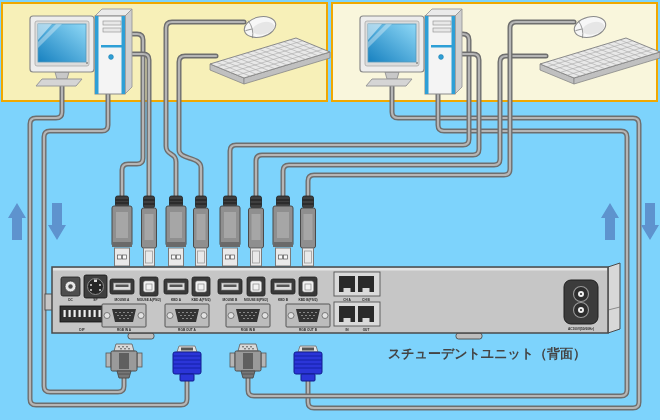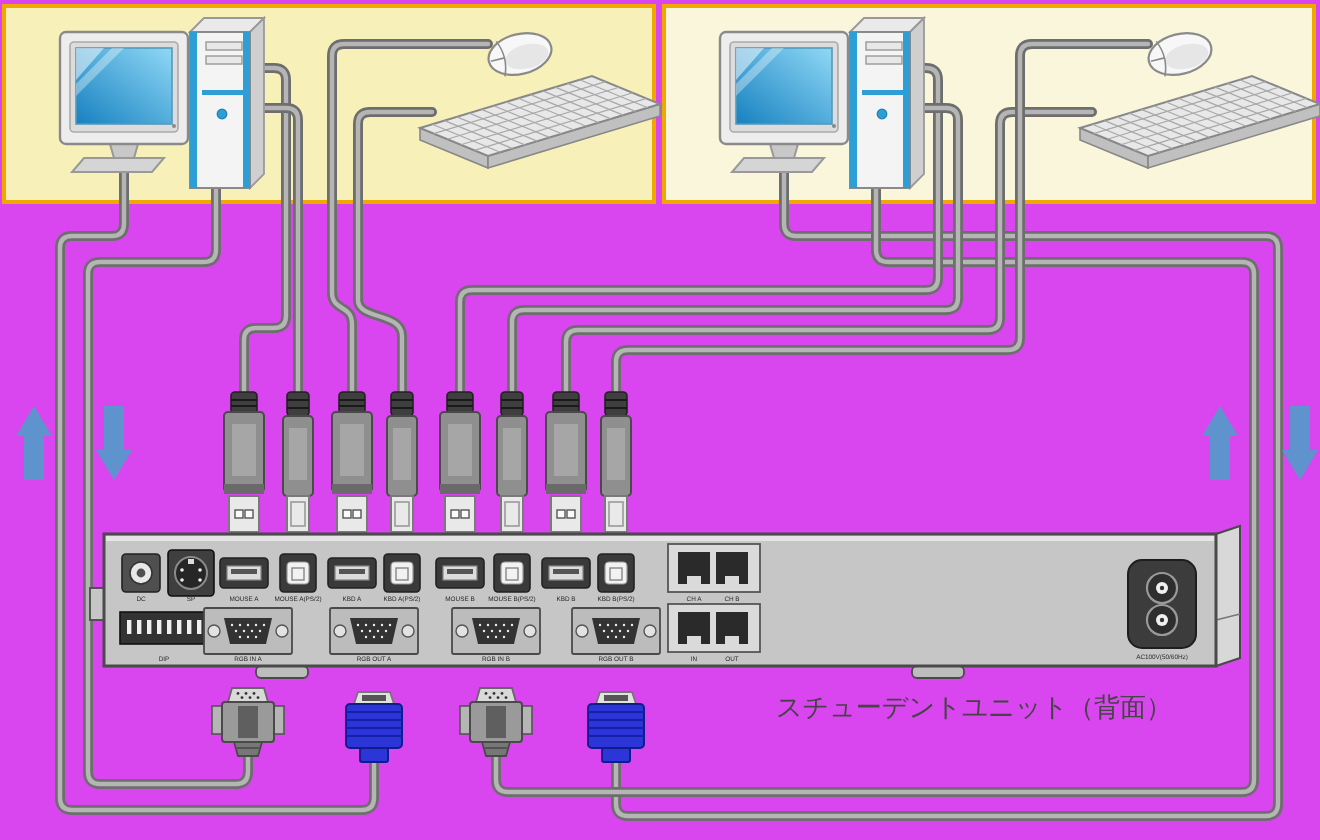--- a/index.html
+++ b/index.html
@@ -1,17 +1,17 @@
 <!DOCTYPE html>
 <html><head>
 <meta charset="utf-8">
 <style>
   html,body{margin:0;padding:0;background:#fff;}
-  .stage{position:relative;width:660px;height:420px;background:#d946ef;overflow:hidden;
-         font-family:"Liberation Sans",sans-serif;}
+  .stage{position:relative;width:660px;height:420px;background:#7dd3fc;overflow:hidden;
+         font-family:"Liberation Sans",sans-serif;font-weight:bold;}
   svg{display:block;}
   .cable-outer{fill:none;stroke:#6E6E6E;stroke-width:5;stroke-linecap:round;stroke-linejoin:round;}
   .cable-inner{fill:none;stroke:#B5B5B5;stroke-width:2.2;stroke-linecap:round;stroke-linejoin:round;}
   .plbl{font-size:3.2px;fill:#2A2A2A;text-anchor:middle;font-family:"Liberation Sans",sans-serif;}
   .caption{font-size:13px;fill:#444;font-family:"Liberation Sans",sans-serif;}
   .keyline{stroke:#A8A8A8;stroke-width:.6;}
 </style>
 </head>
 <body>
 

